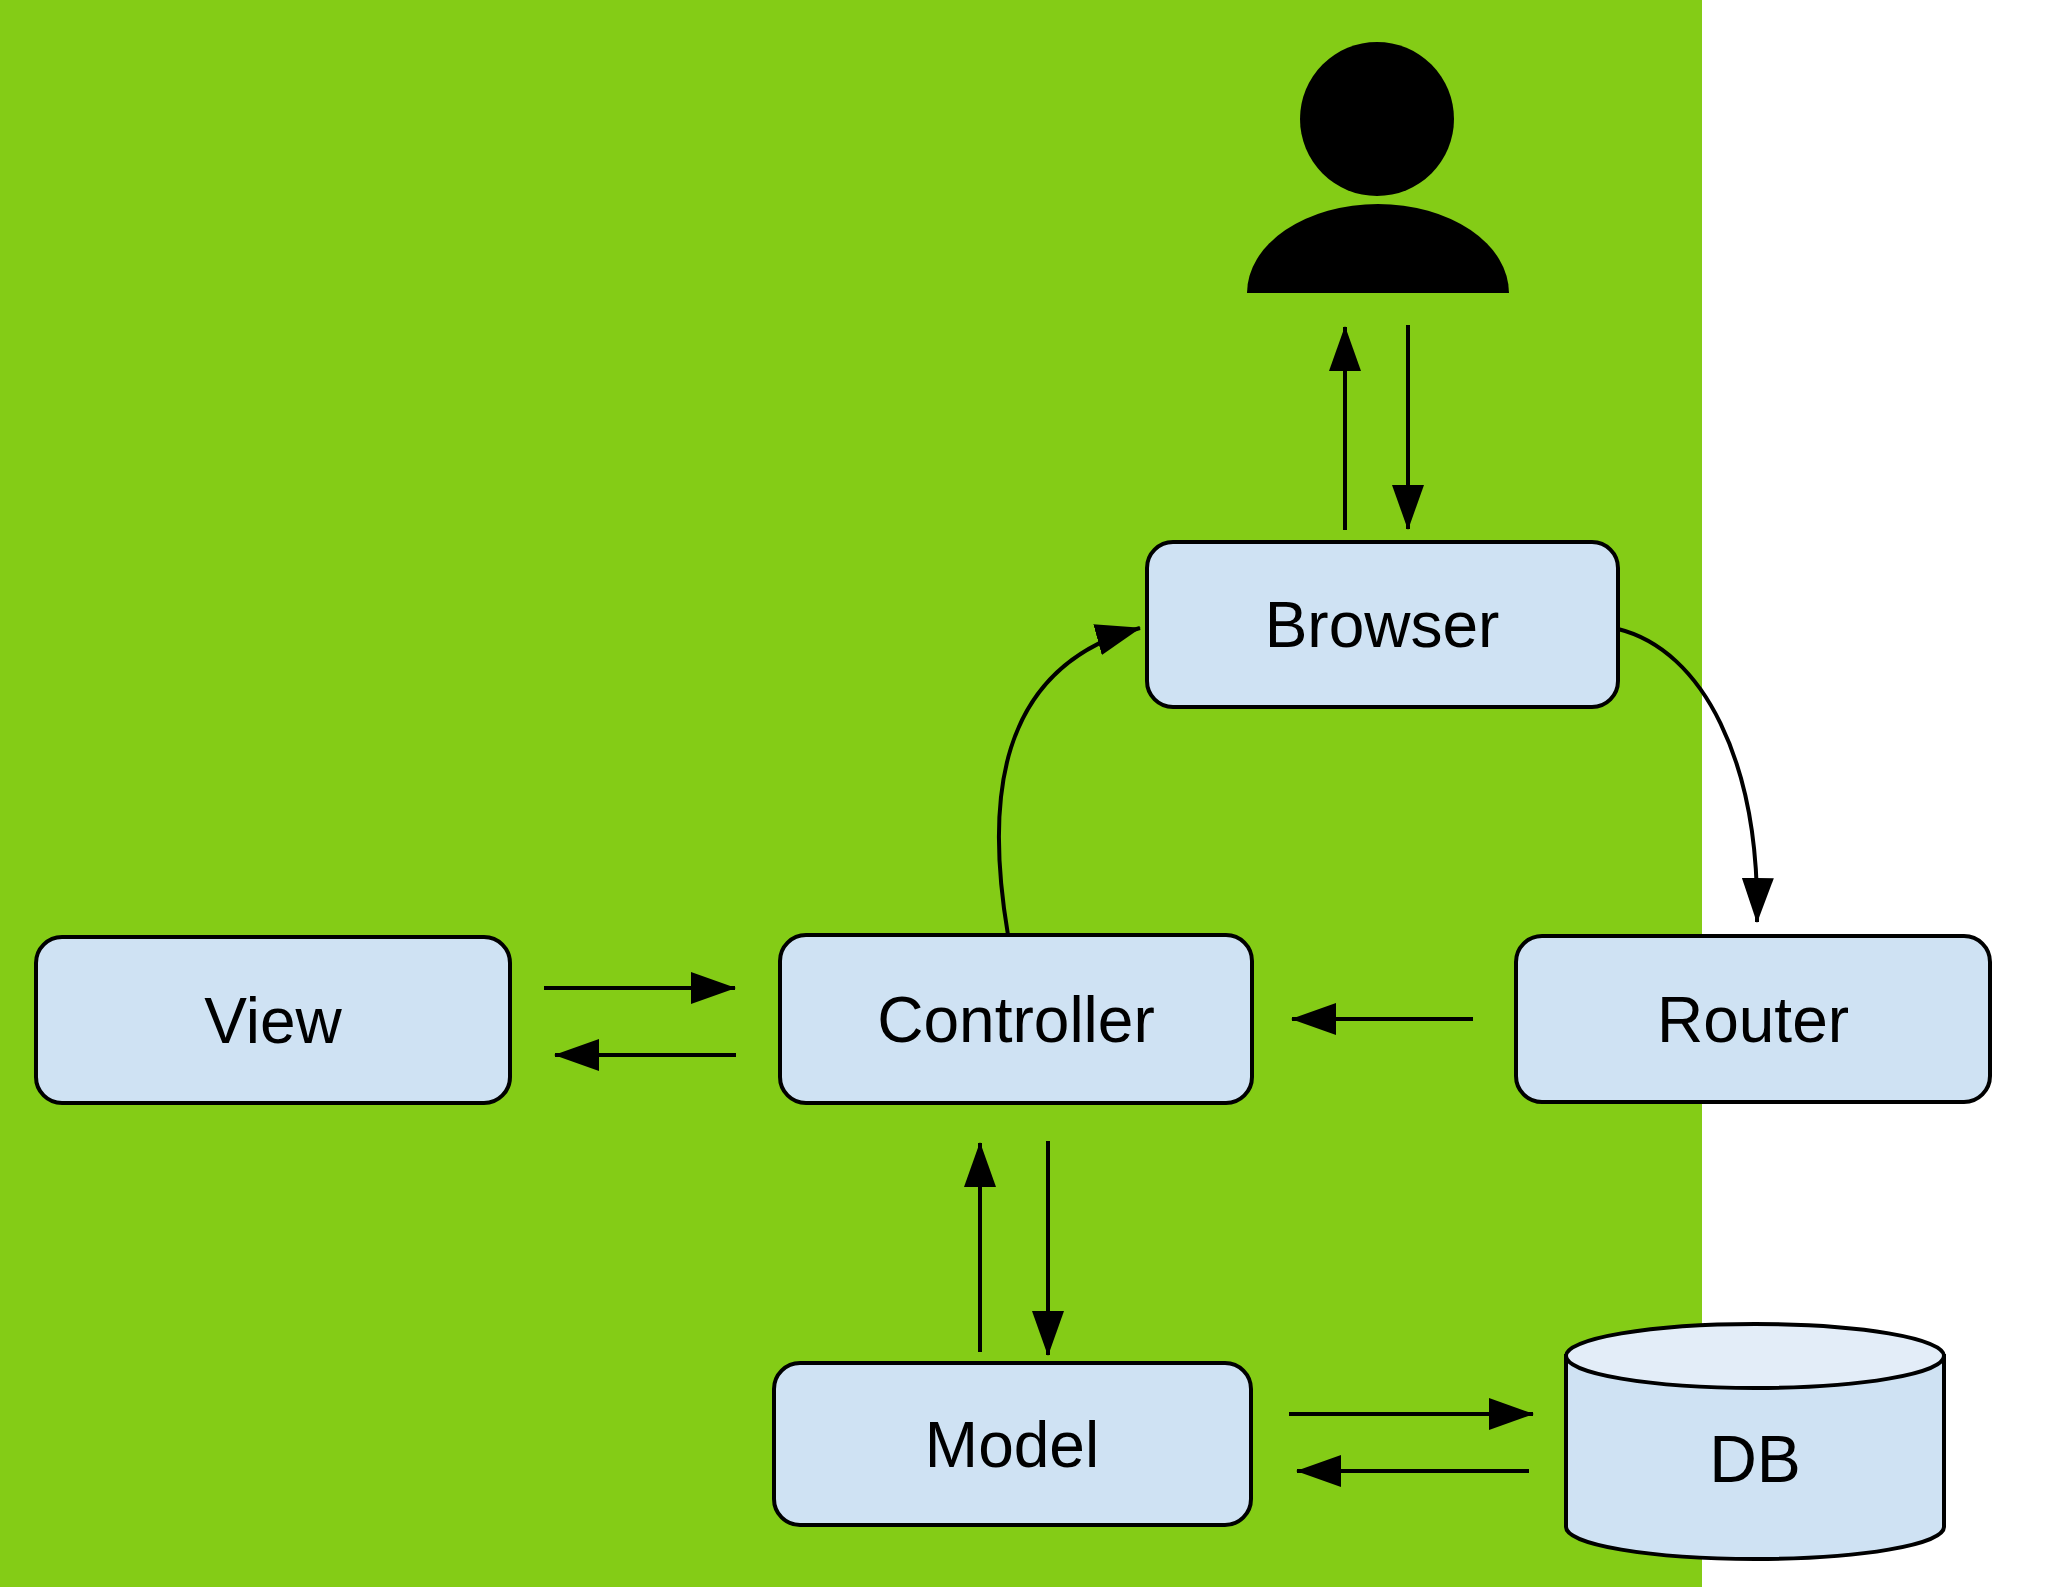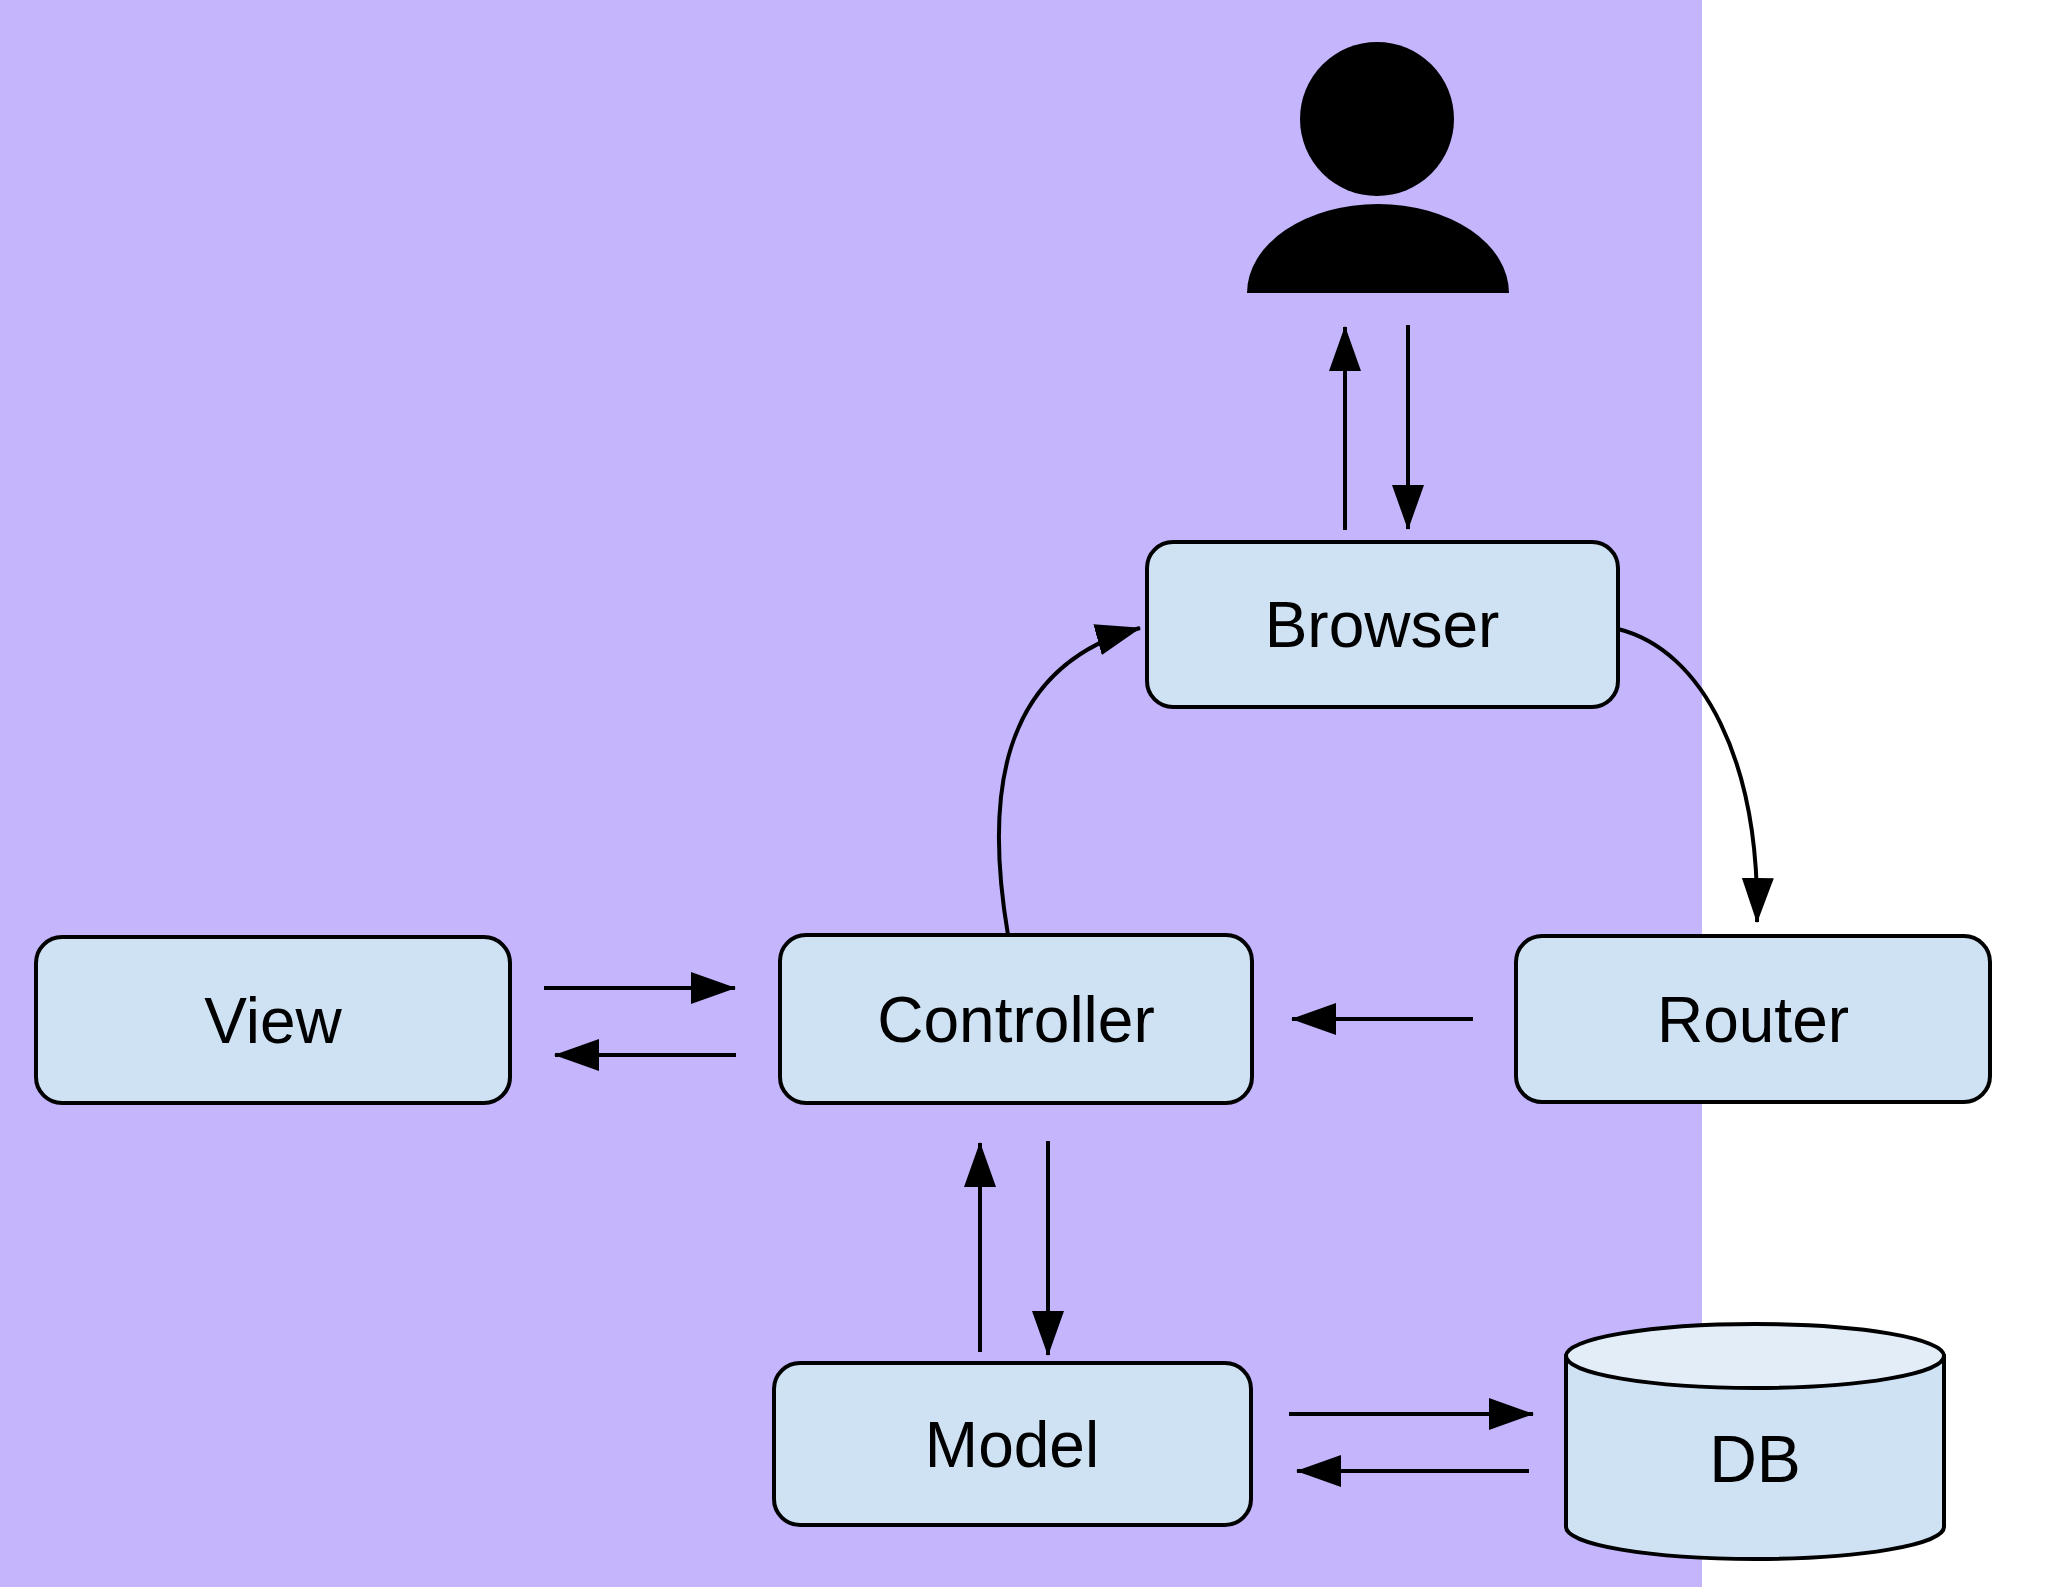--- a/index.html
+++ b/index.html
@@ -4,21 +4,21 @@
 <style>
   html, body {
     margin: 0;
     padding: 0;
     background: #ffffff;
   }
   .canvas {
     width: 1702px;
     height: 1587px;
     position: relative;
-    background: #c4b5fd;
+    background: #84cc16;
   }
   svg { display: block; }
   .node-box {
     fill: #cfe2f3;
     stroke: #000000;
     stroke-width: 4;
   }
   .node-label {
     font-family: "Liberation Sans", "DejaVu Sans", sans-serif;
     font-size: 64px;

